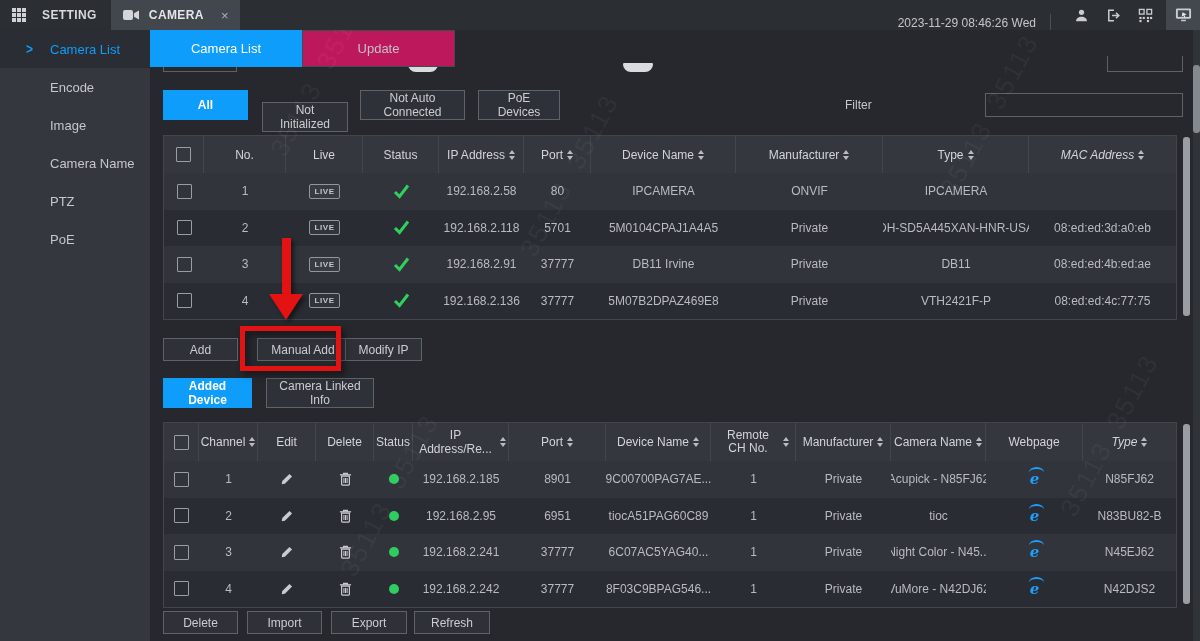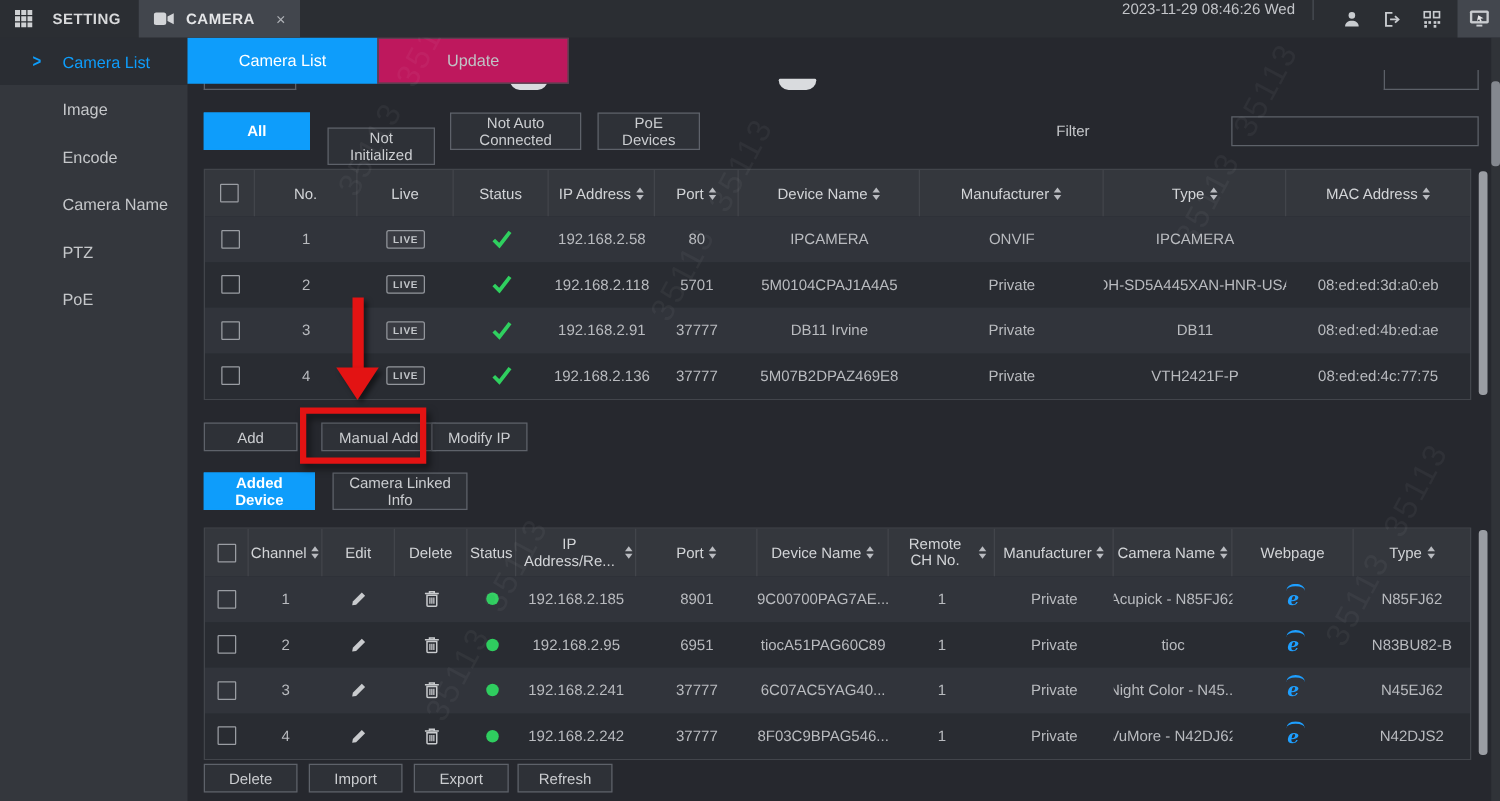--- a/index.html
+++ b/index.html
@@ -1,21 +1,21 @@
 <!DOCTYPE html>
 <html style="--accent-blue: #0e9dfb; --success-green: #2fcd5f; --highlight-red: #e31313; --link-blue: #1e9fff;"><head>
 <meta charset="utf-8">
 <style>
   html,body{margin:0;padding:0;background:#26282e;}
   .screen{position:relative;width:1200px;height:641px;background:#26282e;overflow:hidden;
           font-family:"Liberation Sans",sans-serif;-webkit-font-smoothing:antialiased;}
 
   
   .topbar{position:absolute;top:0;left:0;width:1200px;height:30px;background:#2b2e33;
-          display:flex;align-items:flex-start;z-index:10;}
+          display:flex;align-items:flex-end;z-index:10;}
   .apps-btn{width:38px;height:30px;display:flex;align-items:center;justify-content:center;cursor:pointer;}
   .setting-tab{height:30px;display:flex;align-items:center;padding:0 14px 0 4px;color:#d8d9db;
                font-size:12px;font-weight:bold;letter-spacing:.4px;cursor:pointer;}
   .camera-tab{height:30px;background:#42464d;display:flex;align-items:center;padding:0 12px;gap:9px;cursor:pointer;}
   .camera-tab .label{color:#e4e5e7;font-size:12px;font-weight:bold;letter-spacing:.4px;}
   .close-icon{color:#aeb1b6;font-size:13px;margin-left:8px;cursor:pointer;}
   .datetime{margin-left:auto;color:#c3c5c9;font-size:12px;}
   .tb-divider{width:1px;height:16px;background:#4a4e55;margin:0 14px;}
   .tb-icon{width:32px;height:30px;display:flex;align-items:center;justify-content:center;cursor:pointer;}
   .monitor-btn{width:34px;height:30px;background:#43474e;display:flex;align-items:center;justify-content:center;margin-left:5px;cursor:pointer;}
@@ -51,21 +51,21 @@
 
   .filter-label{position:absolute;left:845px;top:90px;height:30px;line-height:30px;color:#c5c7ca;font-size:12px;}
   .filter-input{position:absolute;left:985px;top:93px;width:198px;height:24px;background:#26282e;
                 border:1px solid #5e626a;color:#d0d2d5;box-sizing:border-box;padding:0 6px;font-size:12px;outline:none;}
 
   
   .tbl{position:absolute;left:163px;width:1014px;border:1px solid #42454b;box-sizing:border-box;z-index:2;}
   .hrow{display:flex;background:#34373d;}
   .hcell{box-sizing:border-box;border-right:1px solid #42454b;display:flex;align-items:center;
          justify-content:center;gap:4px;color:#d2d4d7;font-size:12px;text-align:center;padding:0 2px;overflow:hidden;}
-  .hcell:last-child{border-right:none;}
+  .hcell:last-child{border-right:none;font-style:italic;}
   .hcell .wraptxt{white-space:normal;line-height:13px;max-width:62px;}
   .trow{display:flex;}
   .trow.odd{background:#31343b;} .trow.even{background:#292c32;}
   .cell{display:flex;align-items:center;justify-content:center;color:#b9bbbf;font-size:12px;
         box-sizing:border-box;overflow:hidden;white-space:nowrap;padding:0 2px;}
   .sort{display:inline-flex;flex-direction:column;align-items:center;cursor:pointer;flex:none;}
   .sort i{display:block;width:0;height:0;border-left:3.5px solid transparent;border-right:3.5px solid transparent;}
   .sort .up{border-bottom:4.5px solid #b9bbc0;margin-bottom:2px;}
   .sort .down{border-top:4.5px solid #b9bbc0;}
   .cb{width:13px;height:13px;border:1px solid #9a9da3;border-radius:1px;background:transparent;cursor:pointer;flex:none;}
@@ -187,24 +187,24 @@
       </svg>
     </div>
   </header>
 
   <aside class="sidebar">
     <div class="side-item active">
       <span class="chev">&gt;</span>
       <span>Camera List</span>
     </div>
     <div class="side-item">
+      <span>Encode</span>
+    </div>
+    <div class="side-item">
       <span>Image</span>
-    </div>
-    <div class="side-item">
-      <span>Encode</span>
     </div>
     <div class="side-item">
       <span>Camera Name</span>
     </div>
     <div class="side-item">
       <span>PTZ</span>
     </div>
     <div class="side-item">
       <span>PoE</span>
     </div>

